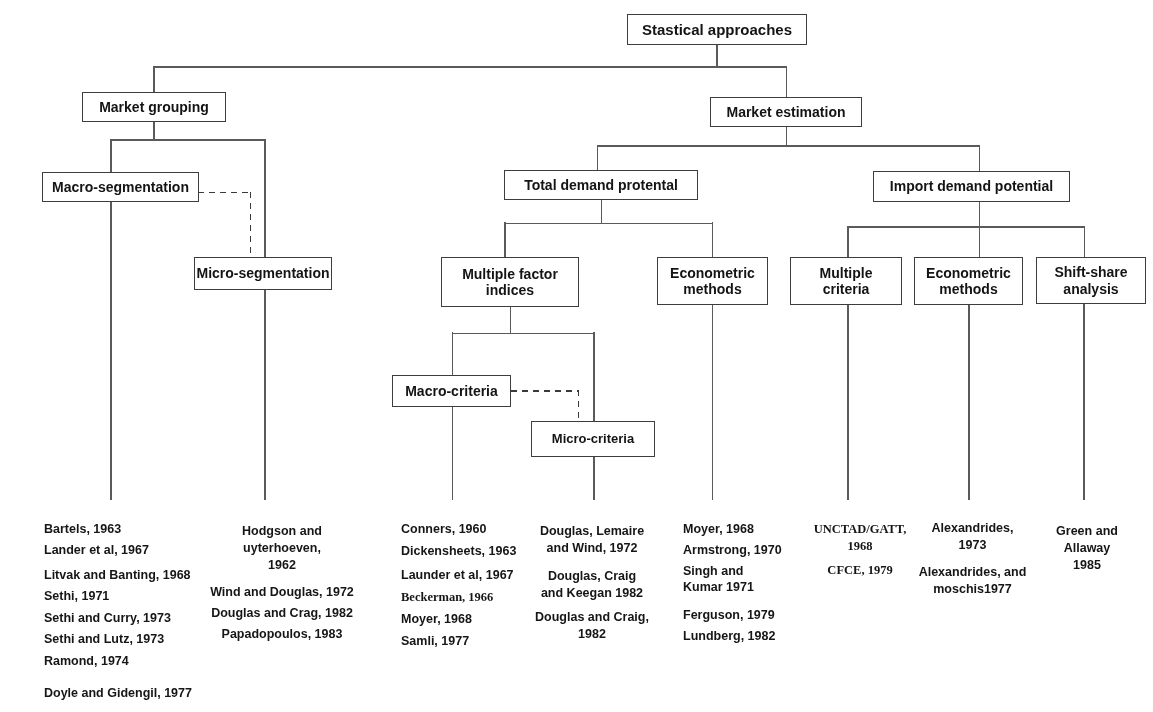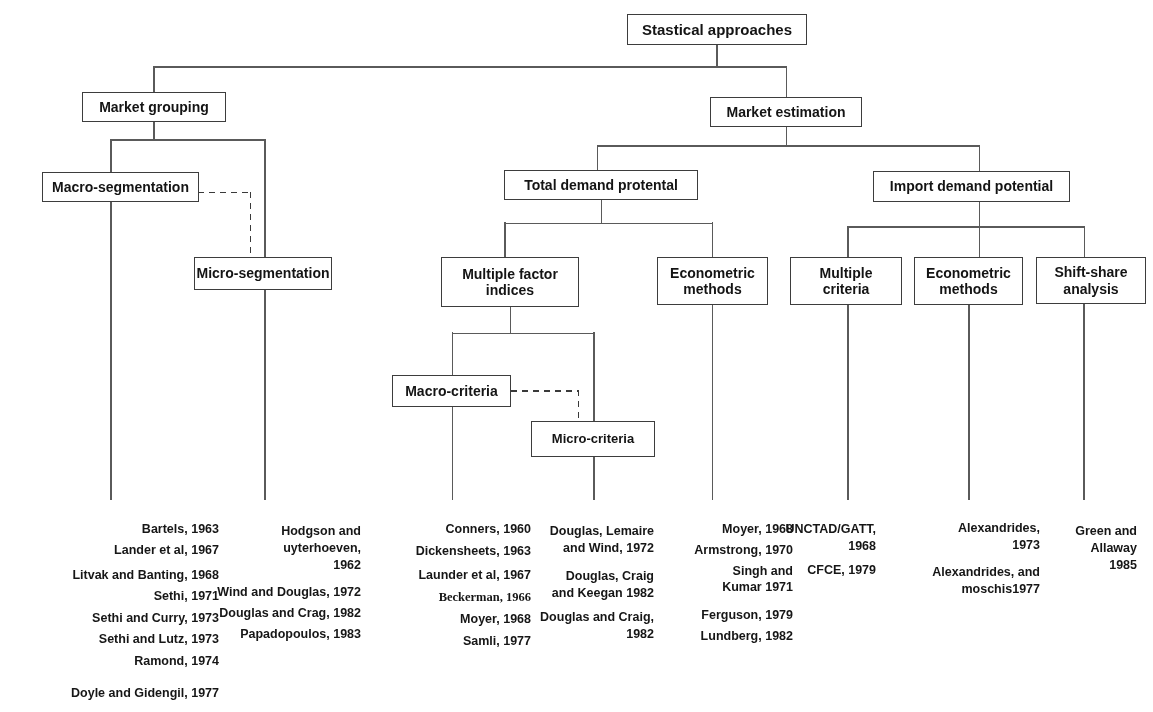--- a/index.html
+++ b/index.html
@@ -13,21 +13,21 @@
     font-weight:bold;font-size:14px;line-height:1.16;color:#141414;white-space:pre-line;
     z-index:2;
   }
   .hline{position:absolute;height:1.5px;background:#5a5a5a;z-index:1;}
   .vline{position:absolute;width:1.5px;background:#5a5a5a;z-index:1;}
   .hdash{position:absolute;height:1.6px;z-index:1;
     background:repeating-linear-gradient(to right,#3a3a3a 0 6px,transparent 6px 11px);}
   .vdash{position:absolute;width:1.6px;z-index:1;
     background:repeating-linear-gradient(to bottom,#3a3a3a 0 6px,transparent 6px 11px);}
   .col{position:absolute;font-size:12.5px;font-weight:bold;color:#161616;z-index:2;}
-  .cite{line-height:16px;margin:0 0 5px 0;white-space:pre-line;text-align:right;}
+  .cite{line-height:16px;margin:0 0 5px 0;white-space:pre-line;}
   .lh17 .cite{line-height:17px;margin-bottom:4px;}
 </style>
 </head>
 <body>
 
 <div id="stage">
 
   <div class="hline" style="left:153.5px;top:66px;width:633px;"></div>
   <div class="hline" style="left:110.5px;top:139px;width:154.5px;"></div>
   <div class="hline" style="left:596.5px;top:145px;width:383px;"></div>
@@ -137,21 +137,21 @@
 
   <div class="col" style="left:683px;top:521px;width:110px;text-align:left;">
     <div class="cite">Moyer, 1968</div>
     <div class="cite">Armstrong, 1970</div>
     <div class="cite" style="margin-bottom:12px;">Singh and
 Kumar 1971</div>
     <div class="cite">Ferguson, 1979</div>
     <div class="cite">Lundberg, 1982</div>
   </div>
 
-  <div class="col lh17" style="left:772px;top:521px;width:104px;text-align:center;">
+  <div class="col lh17" style="left:808px;top:521px;width:104px;text-align:center;font-family:Liberation Serif, serif;">
     <div class="cite" style="margin-bottom:7px;">UNCTAD/GATT,
 1968</div>
     <div class="cite">CFCE, 1979</div>
   </div>
 
   <div class="col lh17" style="left:905px;top:520px;width:135px;text-align:center;">
     <div class="cite" style="margin-bottom:10px;">Alexandrides,
 1973</div>
     <div class="cite">Alexandrides, and
 moschis1977</div>

